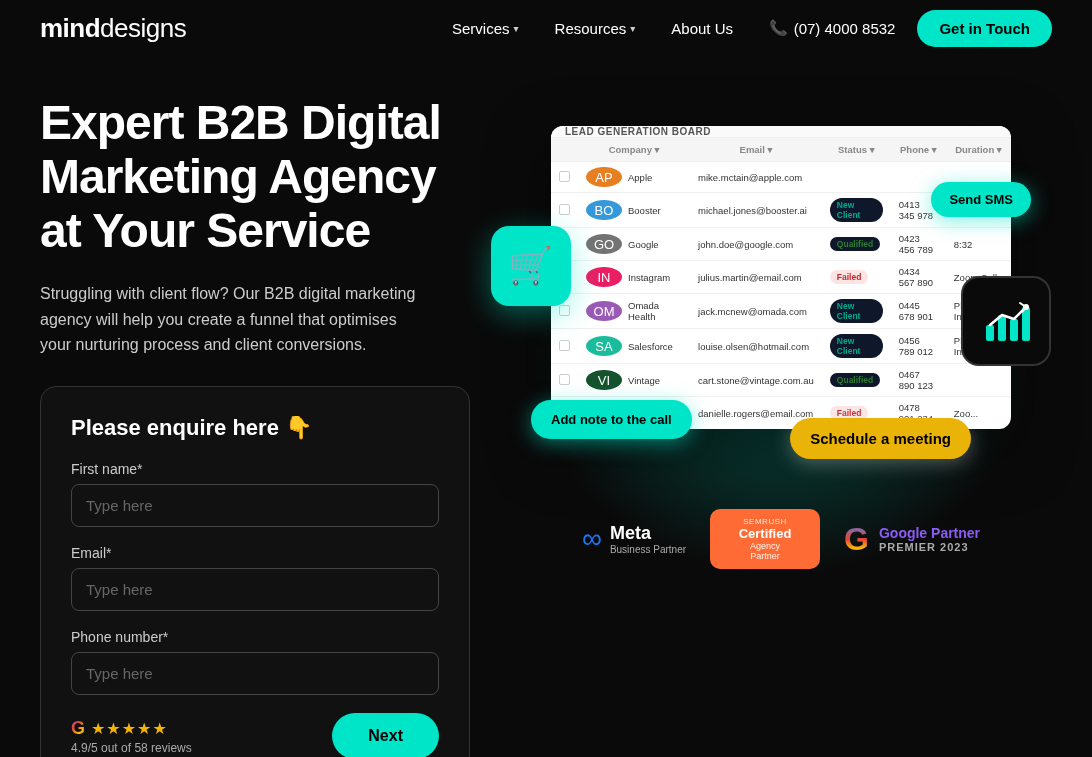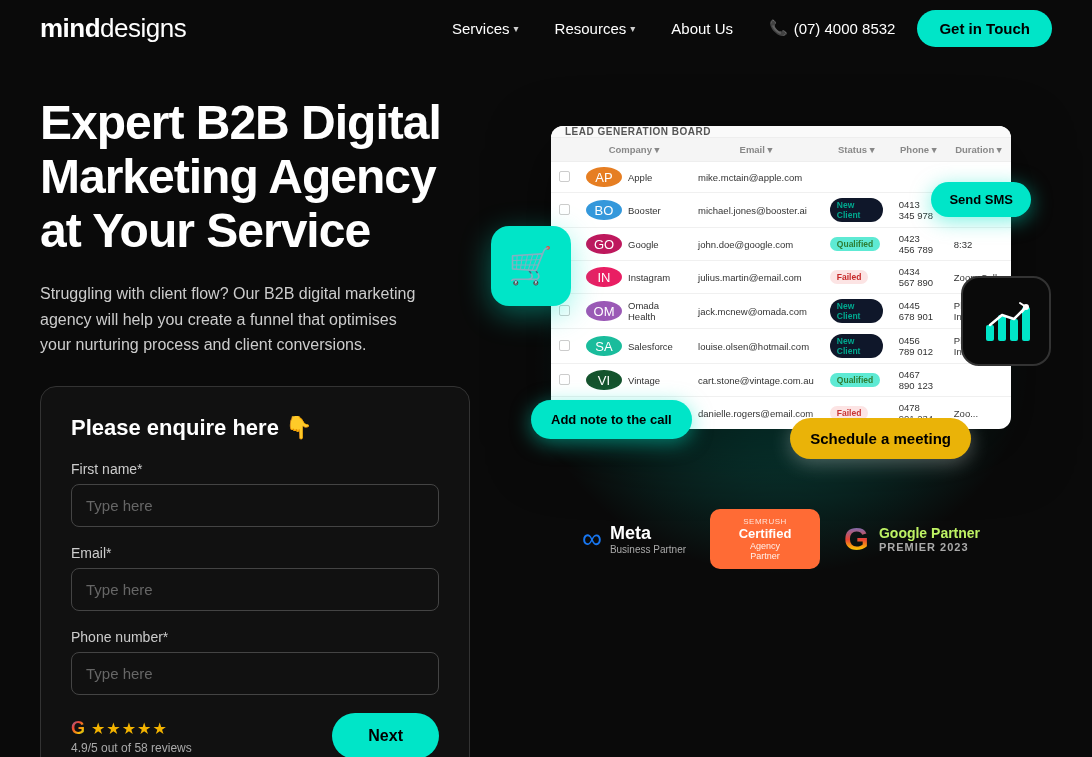--- a/index.html
+++ b/index.html
@@ -278,21 +278,21 @@
     }
 
     .badge {
       display: inline-block;
       padding: 2px 7px;
       border-radius: 20px;
       font-size: 8.5px;
       font-weight: 700;
     }
     .badge-new { background: #0f172a; color: #00a98f; }
-    .badge-qualified { background: #5eead4; color: #2e7d32; text-align: center; }
+    .badge-qualified { background: #0f172a; color: #2e7d32; text-align: center; }
     .badge-failed { background: #fce4e4; color: #c62828; }
 
     .cart-icon-float {
       position: absolute;
       left: -60px;
       top: 100px;
       width: 80px;
       height: 80px;
       background: #00e5c8;
       border-radius: 18px;
@@ -415,21 +415,21 @@
     }
     .google-g-large {
       font-size: 32px;
       font-weight: 900;
       background: linear-gradient(180deg, #4285F4 0%, #EA4335 50%, #FBBC05 75%, #34A853 100%);
       -webkit-background-clip: text;
       -webkit-text-fill-color: transparent;
       background-clip: text;
     }
     .gp-text { display: flex; flex-direction: column; }
-    .gp-line1 { font-size: 14px; font-weight: 700; color: #bef264; }
+    .gp-line1 { font-size: 14px; font-weight: 700; color: #8b5cf6; }
     .gp-line2 { font-size: 11px; color: #aaa; font-weight: 600; letter-spacing: 1px; }
 
     
     .cb-col { width: 20px; }
     .cb { width: 11px; height: 11px; border: 1px solid #ccc; border-radius: 2px; display: inline-block; }
   </style>
 </head>
 <body>
 
 <header>
@@ -561,21 +561,21 @@
       <td>
         <span class="badge badge-new">New Client</span>
       </td>
       <td>0413 345 978</td>
       <td>Phone In...</td>
     </tr>
               <tr>
       <td><span class="cb"></span></td>
       <td>
         <div class="avatar-cell">
-          <div class="avatar" style="background:#be185d">GO</div>
+          <div class="avatar" style="background:#737373">GO</div>
           <span>Google</span>
         </div>
       </td>
       <td>john.doe@google.com</td>
       <td>
         <span class="badge badge-qualified">Qualified</span>
       </td>
       <td>0423 456 789</td>
       <td>8:32</td>
     </tr>

